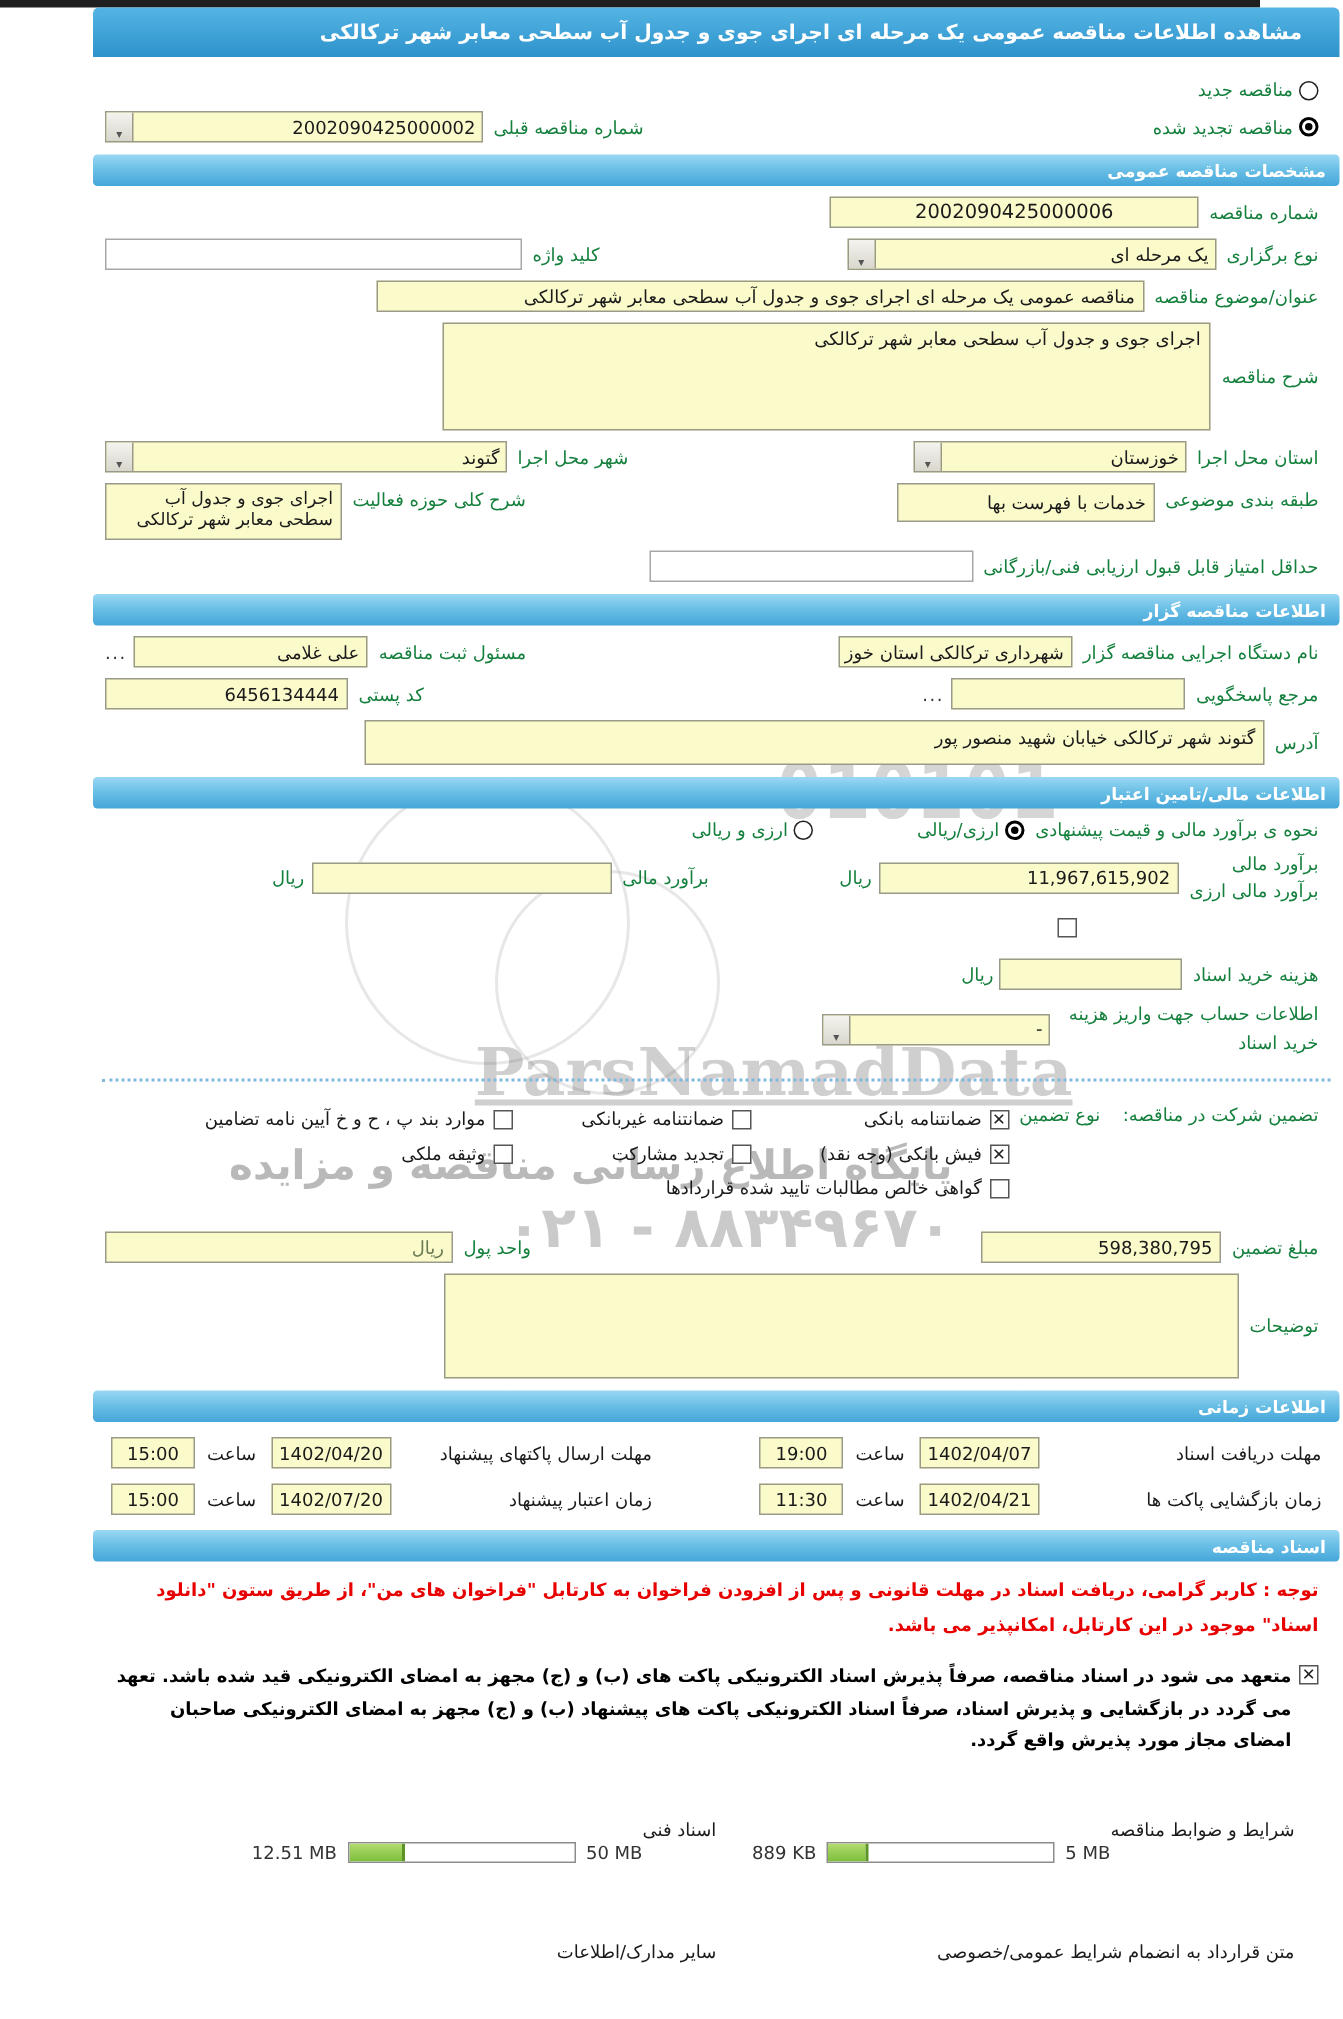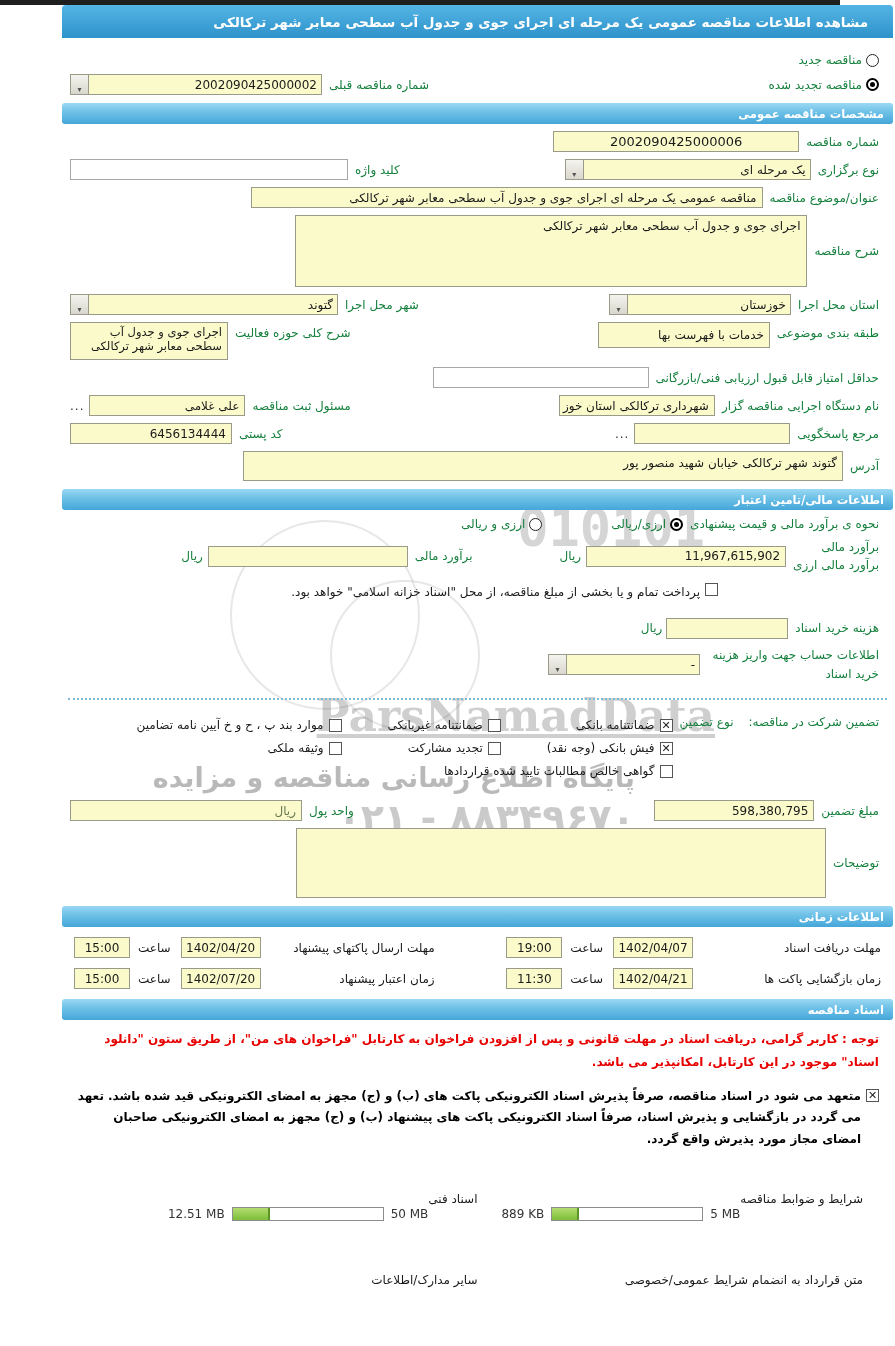--- a/index.html
+++ b/index.html
@@ -150,20 +150,21 @@
       <span class="sp"></span>
       <span class="lbl" style="margin-top:4px;">شرح کلی حوزه فعالیت</span>
       <div class="box-multi" style="width:158px; height:38px; font-size:11.5px;">اجرای جوی و جدول آب سطحی معابر شهر ترکالکی</div>
     </div>
 
     <div class="f-row">
       <span class="lbl">حداقل امتیاز قابل قبول ارزیابی فنی/بازرگانی</span>
       <span class="inp white" style="width:216px;"></span>
     </div>
 
+    <div class="section-bar">اطلاعات مناقصه گزار</div>
 
     <div class="f-row">
       <span class="lbl">نام دستگاه اجرایی مناقصه گزار</span>
       <span class="inp" style="width:156px;">شهرداری ترکالکی استان خوز</span>
       <span class="sp"></span>
       <span class="lbl">مسئول ثبت مناقصه</span>
       <span class="inp" style="width:156px;">علی غلامی</span>
       <span class="dots">...</span>
     </div>
 
@@ -200,21 +201,20 @@
       <span class="inp num" style="width:200px;">11,967,615,902</span>
       <span class="lbl" style="margin-right:5px;">ریال</span>
       <span style="width:80px;"></span>
       <span class="lbl">برآورد مالی</span>
       <span class="inp" style="width:200px;"></span>
       <span class="lbl" style="margin-right:5px;">ریال</span>
     </div>
 
     <div class="f-row" style="align-items:flex-start; width:620px; margin-right:175px;">
       <span class="cb" style="margin-top:2px;"></span>
-      <span style="line-height:1.9;">پرداخت تمام و یا بخشی از مبلغ مناقصه، از محل "اسناد خزانه اسلامی" خواهد بود.</span>
     </div>
 
     <div class="f-row" style="margin-top:14px;">
       <span class="lbl">هزینه خرید اسناد</span>
       <span class="inp" style="width:122px;"></span>
       <span class="lbl" style="margin-right:4px;">ریال</span>
     </div>
 
     <div class="f-row">
       <span class="lbl" style="white-space:normal; width:172px; line-height:1.6;">اطلاعات حساب جهت واریز هزینه خرید اسناد</span>

